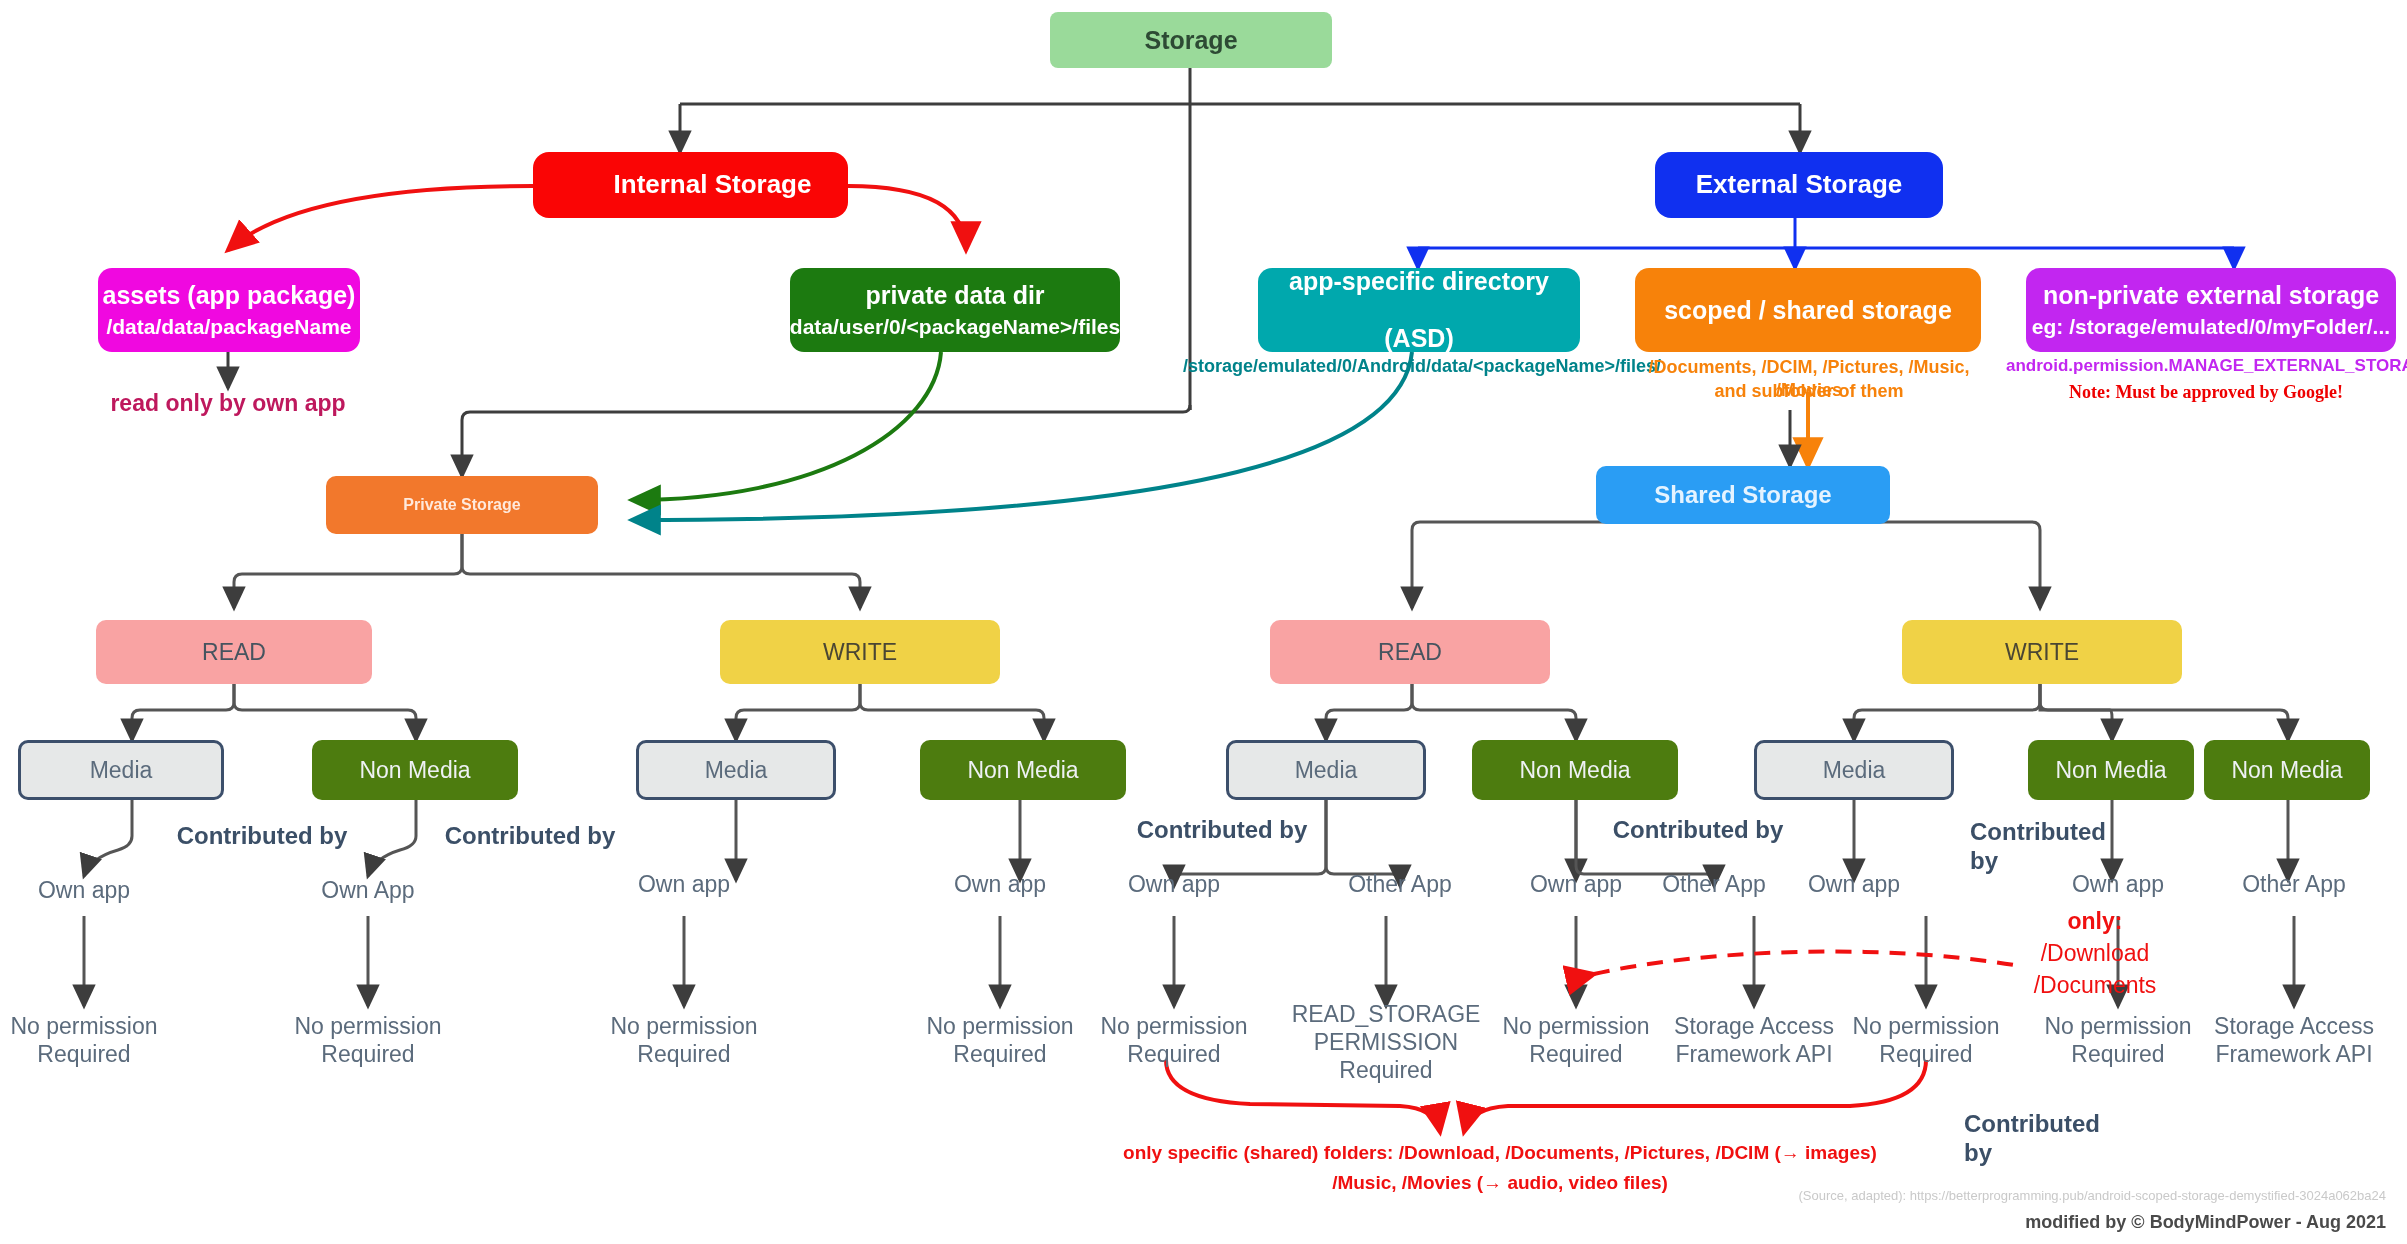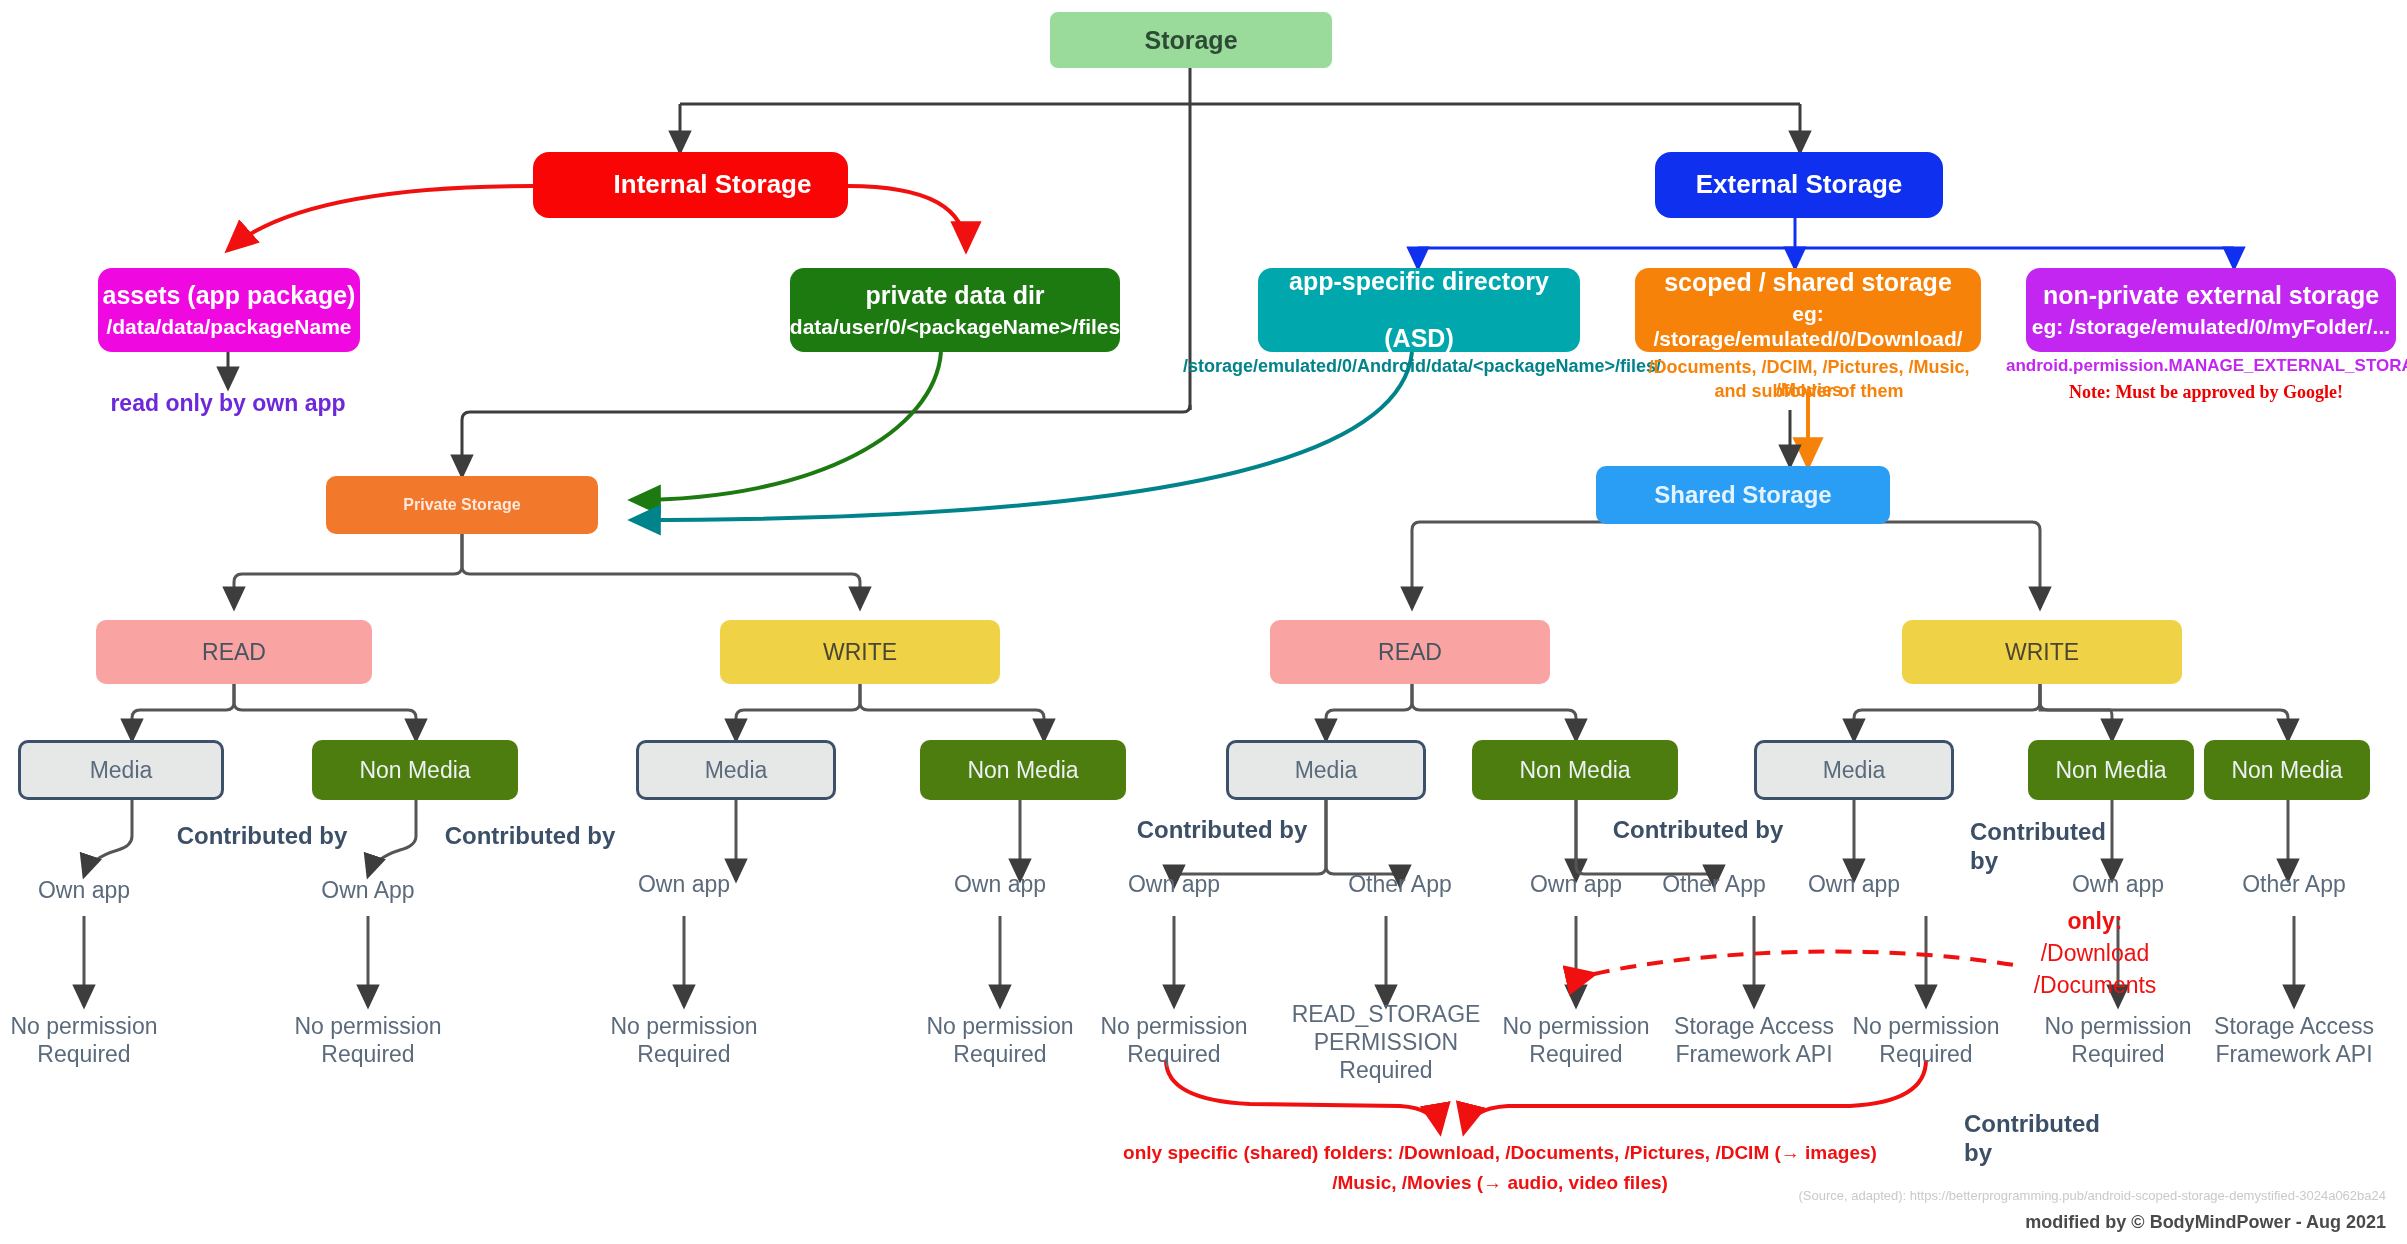--- a/index.html
+++ b/index.html
@@ -46,21 +46,21 @@
   .n-read{background:#f9a3a3;color:#46545f;font-size:23px;border-radius:10px;}
   .n-write{background:#f0d246;color:#4a4633;font-size:23px;border-radius:10px;}
 
   .n-media{background:#e6e8e8;color:#5b6b7c;font-size:23px;border:3px solid #3c4f6b;border-radius:10px;}
   .n-nonmedia{background:#4d7c0f;color:#eef1f4;font-size:23px;border-radius:10px;}
 
   
   .lbl{position:absolute;text-align:center;box-sizing:border-box;}
   .lbl.blue{color:#5b6b7c;font-size:23px;line-height:1.22;}
   .lbl.blue-b{color:#3b4f67;font-size:24px;font-weight:bold;line-height:1.2;}
-  .lbl.magenta{color:#6d28d9;font-size:23px;font-weight:bold;}
+  .lbl.magenta{color:#be185d;font-size:23px;font-weight:bold;}
   .lbl.teal-path{color:#00838a;font-size:18px;font-weight:bold;}
   .lbl.orange-path{color:#f7820a;font-size:18px;font-weight:bold;line-height:1.3;}
   .lbl.purple-path{color:#c226f0;font-size:17px;font-weight:bold;}
   .lbl.red-note{color:#ee0000;font-size:18px;font-weight:bold;}
   .lbl.red-only{color:#f01010;font-size:23px;line-height:1.35;}
   .lbl.red-cap{color:#f01010;font-size:19px;font-weight:bold;line-height:1.55;}
   .lbl.src{color:#c9c9c9;font-size:13px;text-align:right;}
   .lbl.modby{color:#4a4a4a;font-size:18px;font-weight:bold;text-align:right;}
 </style>
 </head>
@@ -210,21 +210,20 @@
   </div>
 
   <div class="node n-asd" style="left:1258px;top:268px;width:322px;height:84px;">
     <span class="t1">app-specific directory</span>
     <span class="t2">(ASD)</span>
   </div>
   <div class="lbl teal-path" style="left:1182px;top:356px;width:480px;">/storage/emulated/0/Android/data/&lt;packageName&gt;/files/</div>
 
   <div class="node n-scoped" style="left:1635px;top:268px;width:346px;height:84px;">
     <span class="t1">scoped / shared storage</span>
-    <span class="t2">eg: /storage/emulated/0/Download/</span>
   </div>
   <div class="lbl orange-path" style="left:1616px;top:356px;width:386px;">/Documents, /DCIM, /Pictures, /Music, /Movies</div>
   <div class="lbl orange-path" style="left:1616px;top:380px;width:386px;">and subfolder of them</div>
 
   <div class="node n-nonpriv" style="left:2026px;top:268px;width:370px;height:84px;">
     <span class="t1">non-private external storage</span>
     <span class="t2">eg: /storage/emulated/0/myFolder/...</span>
   </div>
   <div class="lbl purple-path" style="left:2006px;top:356px;width:400px;">android.permission.MANAGE_EXTERNAL_STORAGE</div>
   <div class="lbl red-note" style="left:2006px;top:382px;width:400px;font-family:Liberation Serif, serif;">Note: Must be approved by Google!</div>

